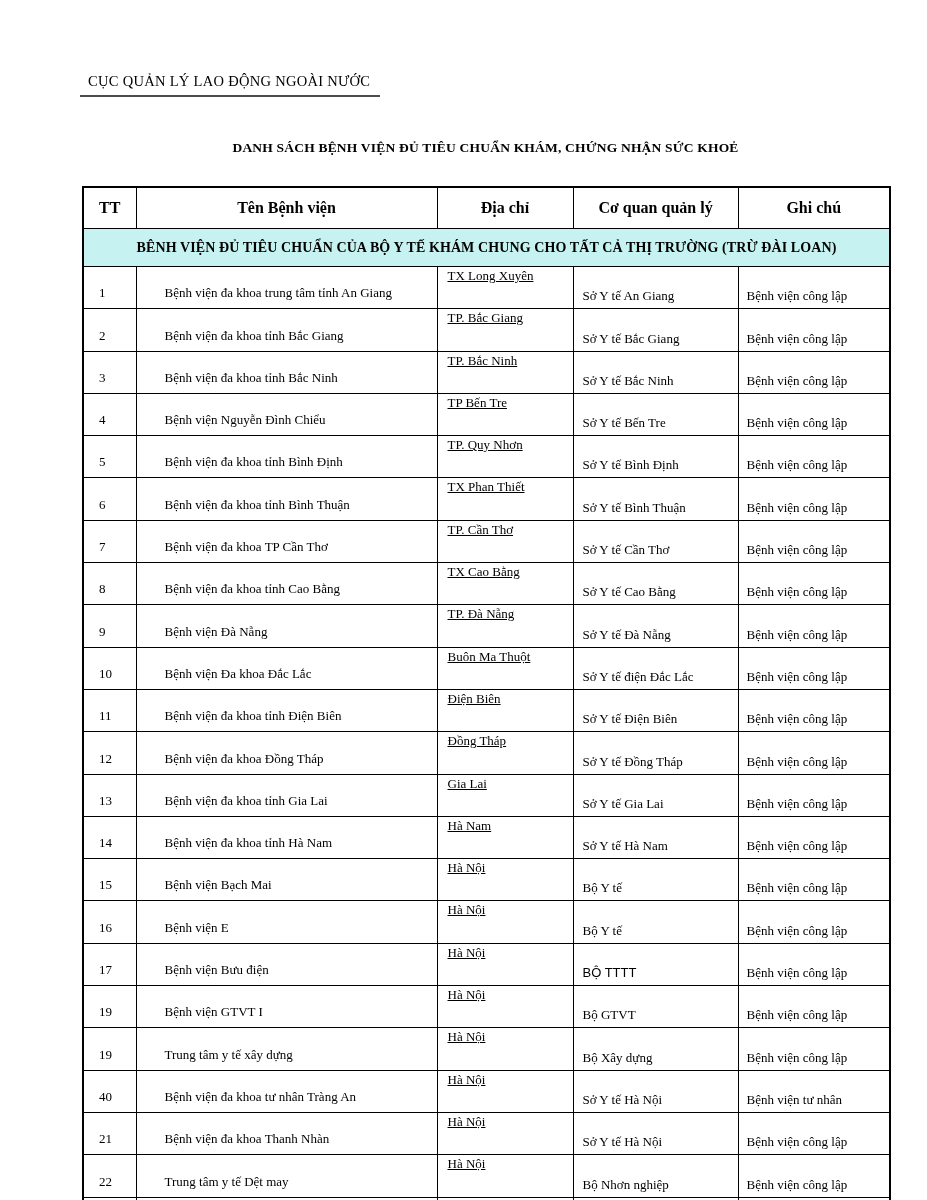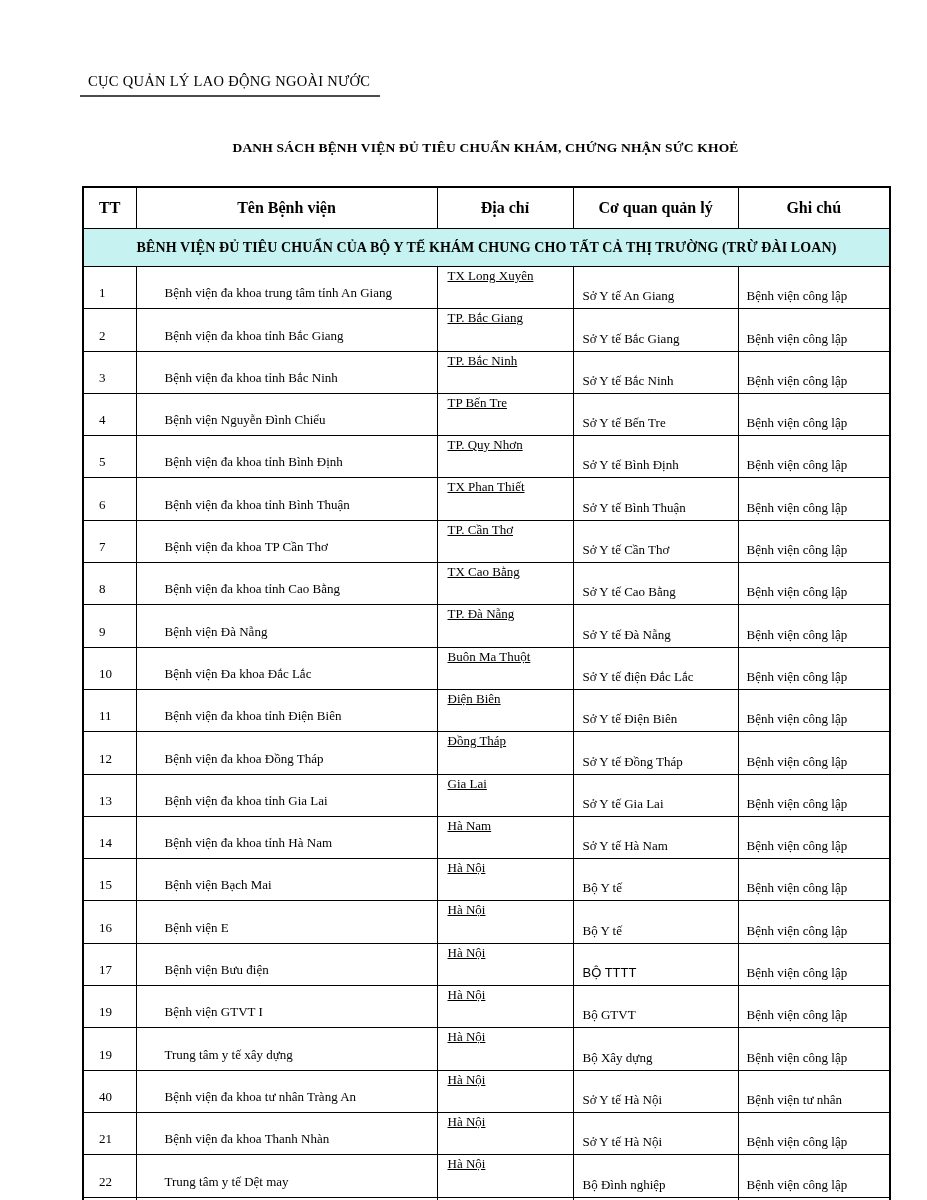--- a/index.html
+++ b/index.html
@@ -279,21 +279,21 @@
           <td class="col-tt">21</td>
           <td class="col-name">Bệnh viện đa khoa Thanh Nhàn</td>
           <td class="col-address">Hà Nội</td>
           <td class="col-agency">Sở Y tế Hà Nội</td>
           <td class="col-note">Bệnh viện công lập</td>
         </tr>
         <tr class="data-row">
           <td class="col-tt">22</td>
           <td class="col-name">Trung tâm y tế Dệt may</td>
           <td class="col-address">Hà Nội</td>
-          <td class="col-agency">Bộ Đình nghiệp</td>
+          <td class="col-agency">Bộ Nhơn nghiệp</td>
           <td class="col-note">Bệnh viện công lập</td>
         </tr>
         <tr class="data-row">
           <td class="col-tt">23</td>
           <td class="col-name">Bệnh viện đa khoa Saint Paul</td>
           <td class="col-address">Hà Nội</td>
           <td class="col-agency">Sở Y tế Hà Nội</td>
           <td class="col-note">Bệnh viện công lập</td>
         </tr>
       </tbody>

